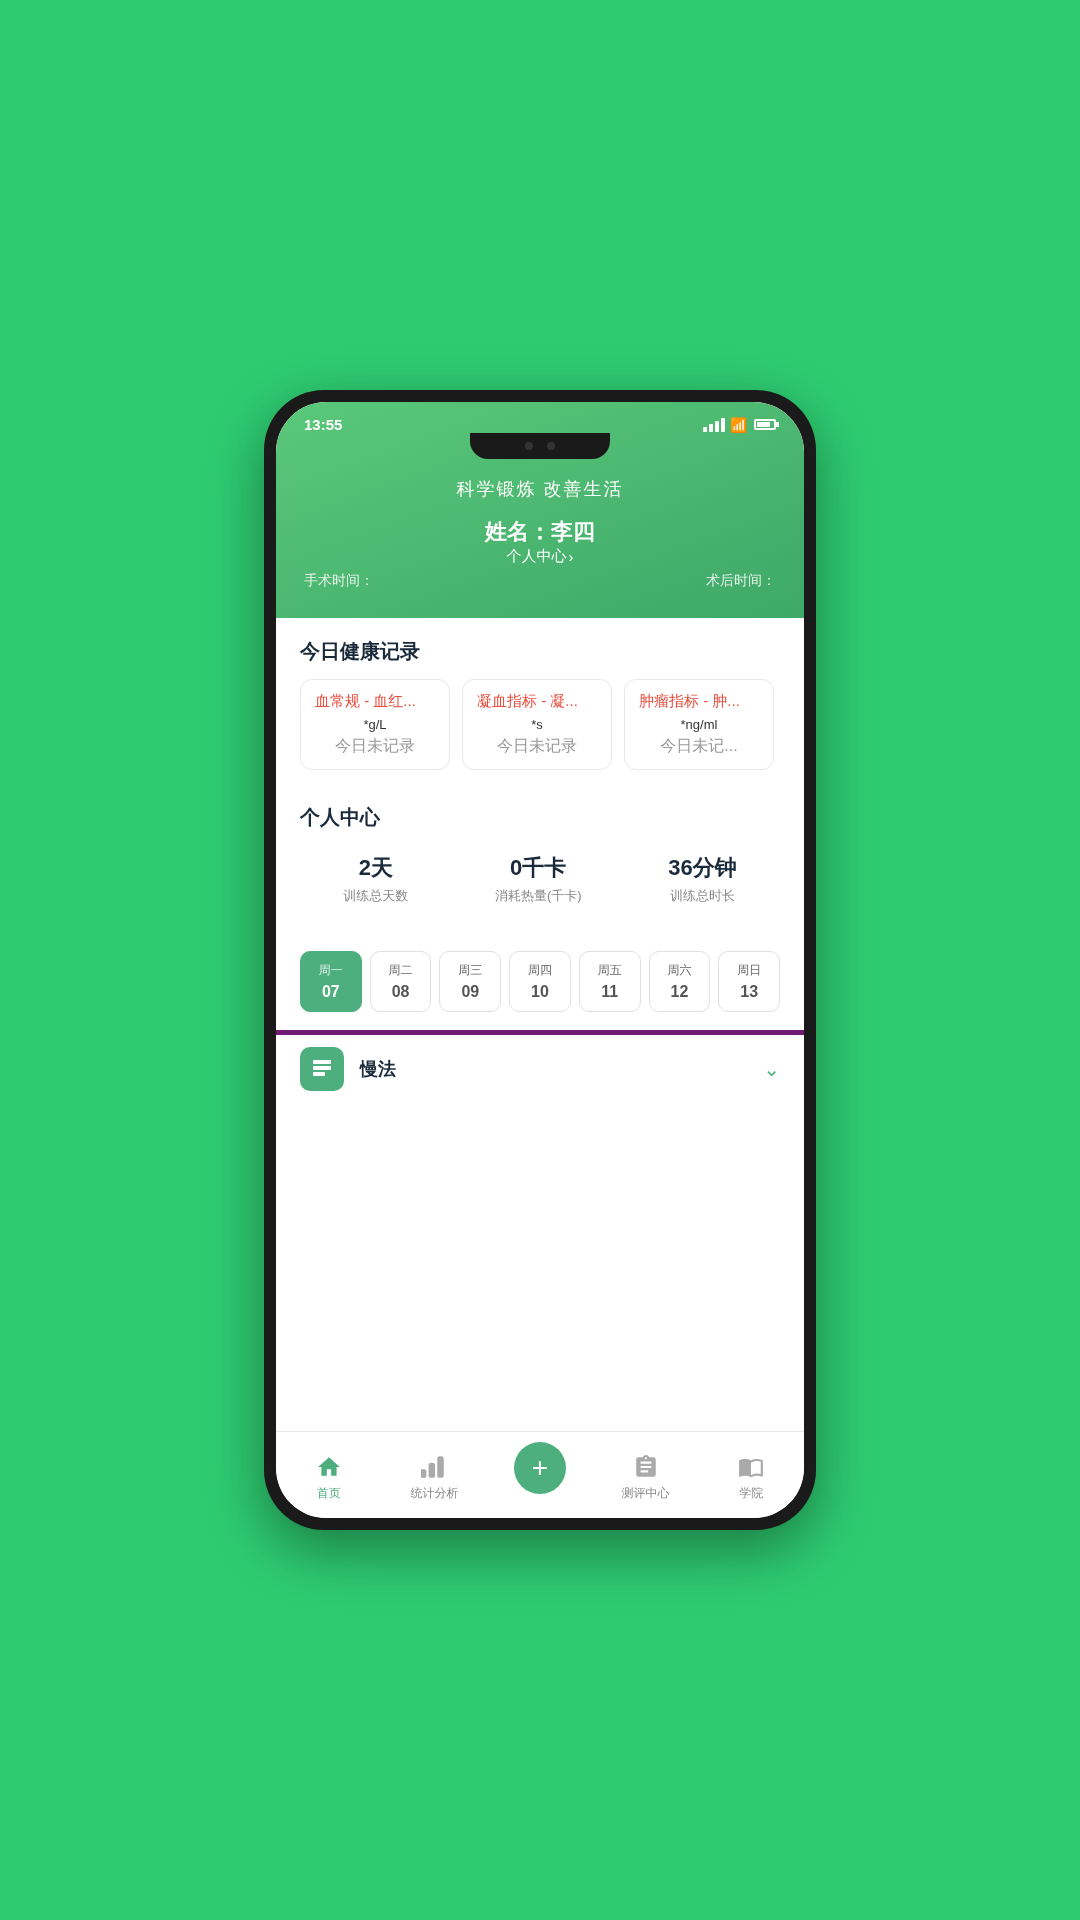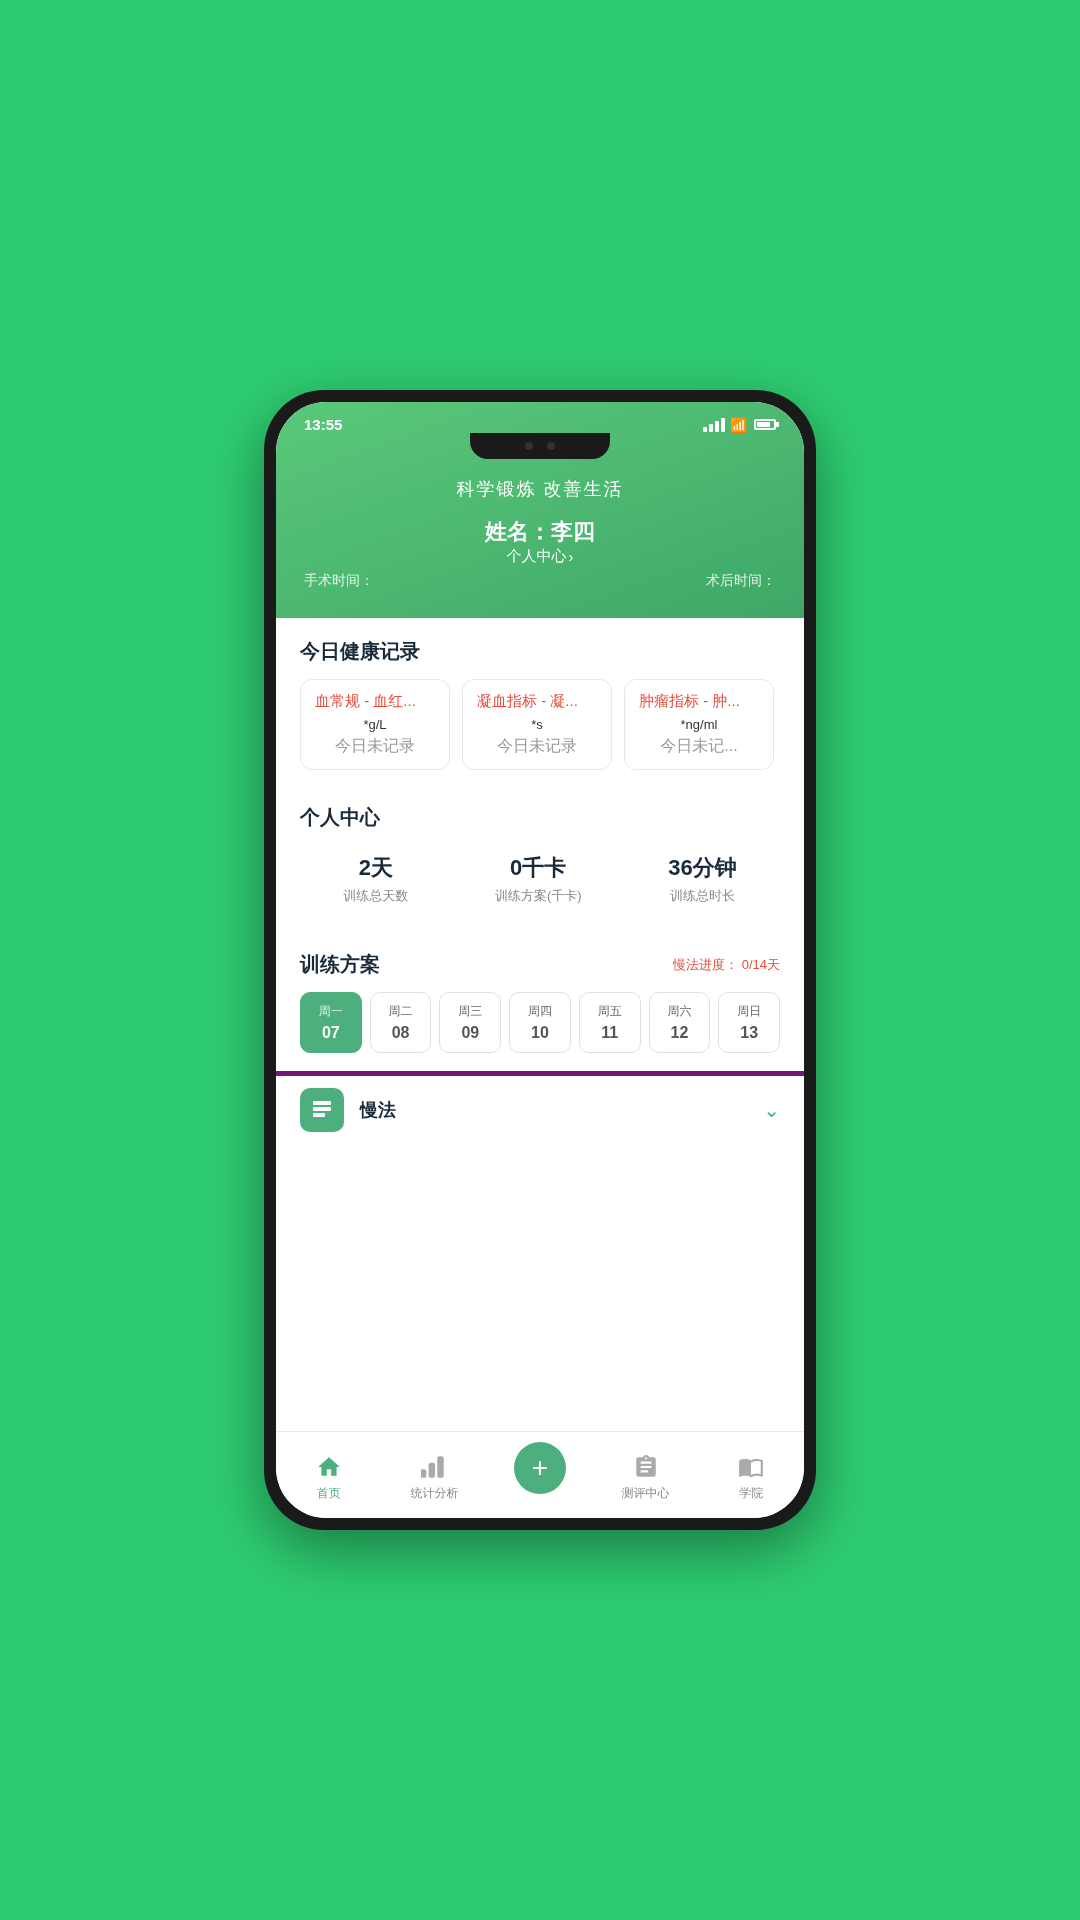--- a/index.html
+++ b/index.html
@@ -426,37 +426,30 @@
 
       <div class="section">
         <div class="section-title">个人中心</div>
         <div class="train-stats">
           <div class="stat-item">
             <div class="stat-value">2天</div>
             <div class="stat-label">训练总天数</div>
           </div>
           <div class="stat-item">
             <div class="stat-value">0千卡</div>
-            <div class="stat-label">训练方案(千卡)</div>
+            <div class="stat-label">消耗热量(千卡)</div>
           </div>
           <div class="stat-item">
             <div class="stat-value">36分钟</div>
             <div class="stat-label">训练总时长</div>
           </div>
         </div>
       </div>
 
       <div class="section">
-        <div class="plan-header">
-          <div class="plan-title">训练方案</div>
-          <div class="plan-progress">
-            <span>慢法进度：</span>
-            <span style="color:#e74c3c;">0/14天</span>
-          </div>
-        </div>
         <div class="week-row">
           <div class="week-day active">
             <div class="day-name">周一</div>
             <div class="day-num">07</div>
           </div>
           <div class="week-day">
             <div class="day-name">周二</div>
             <div class="day-num">08</div>
           </div>
           <div class="week-day">

